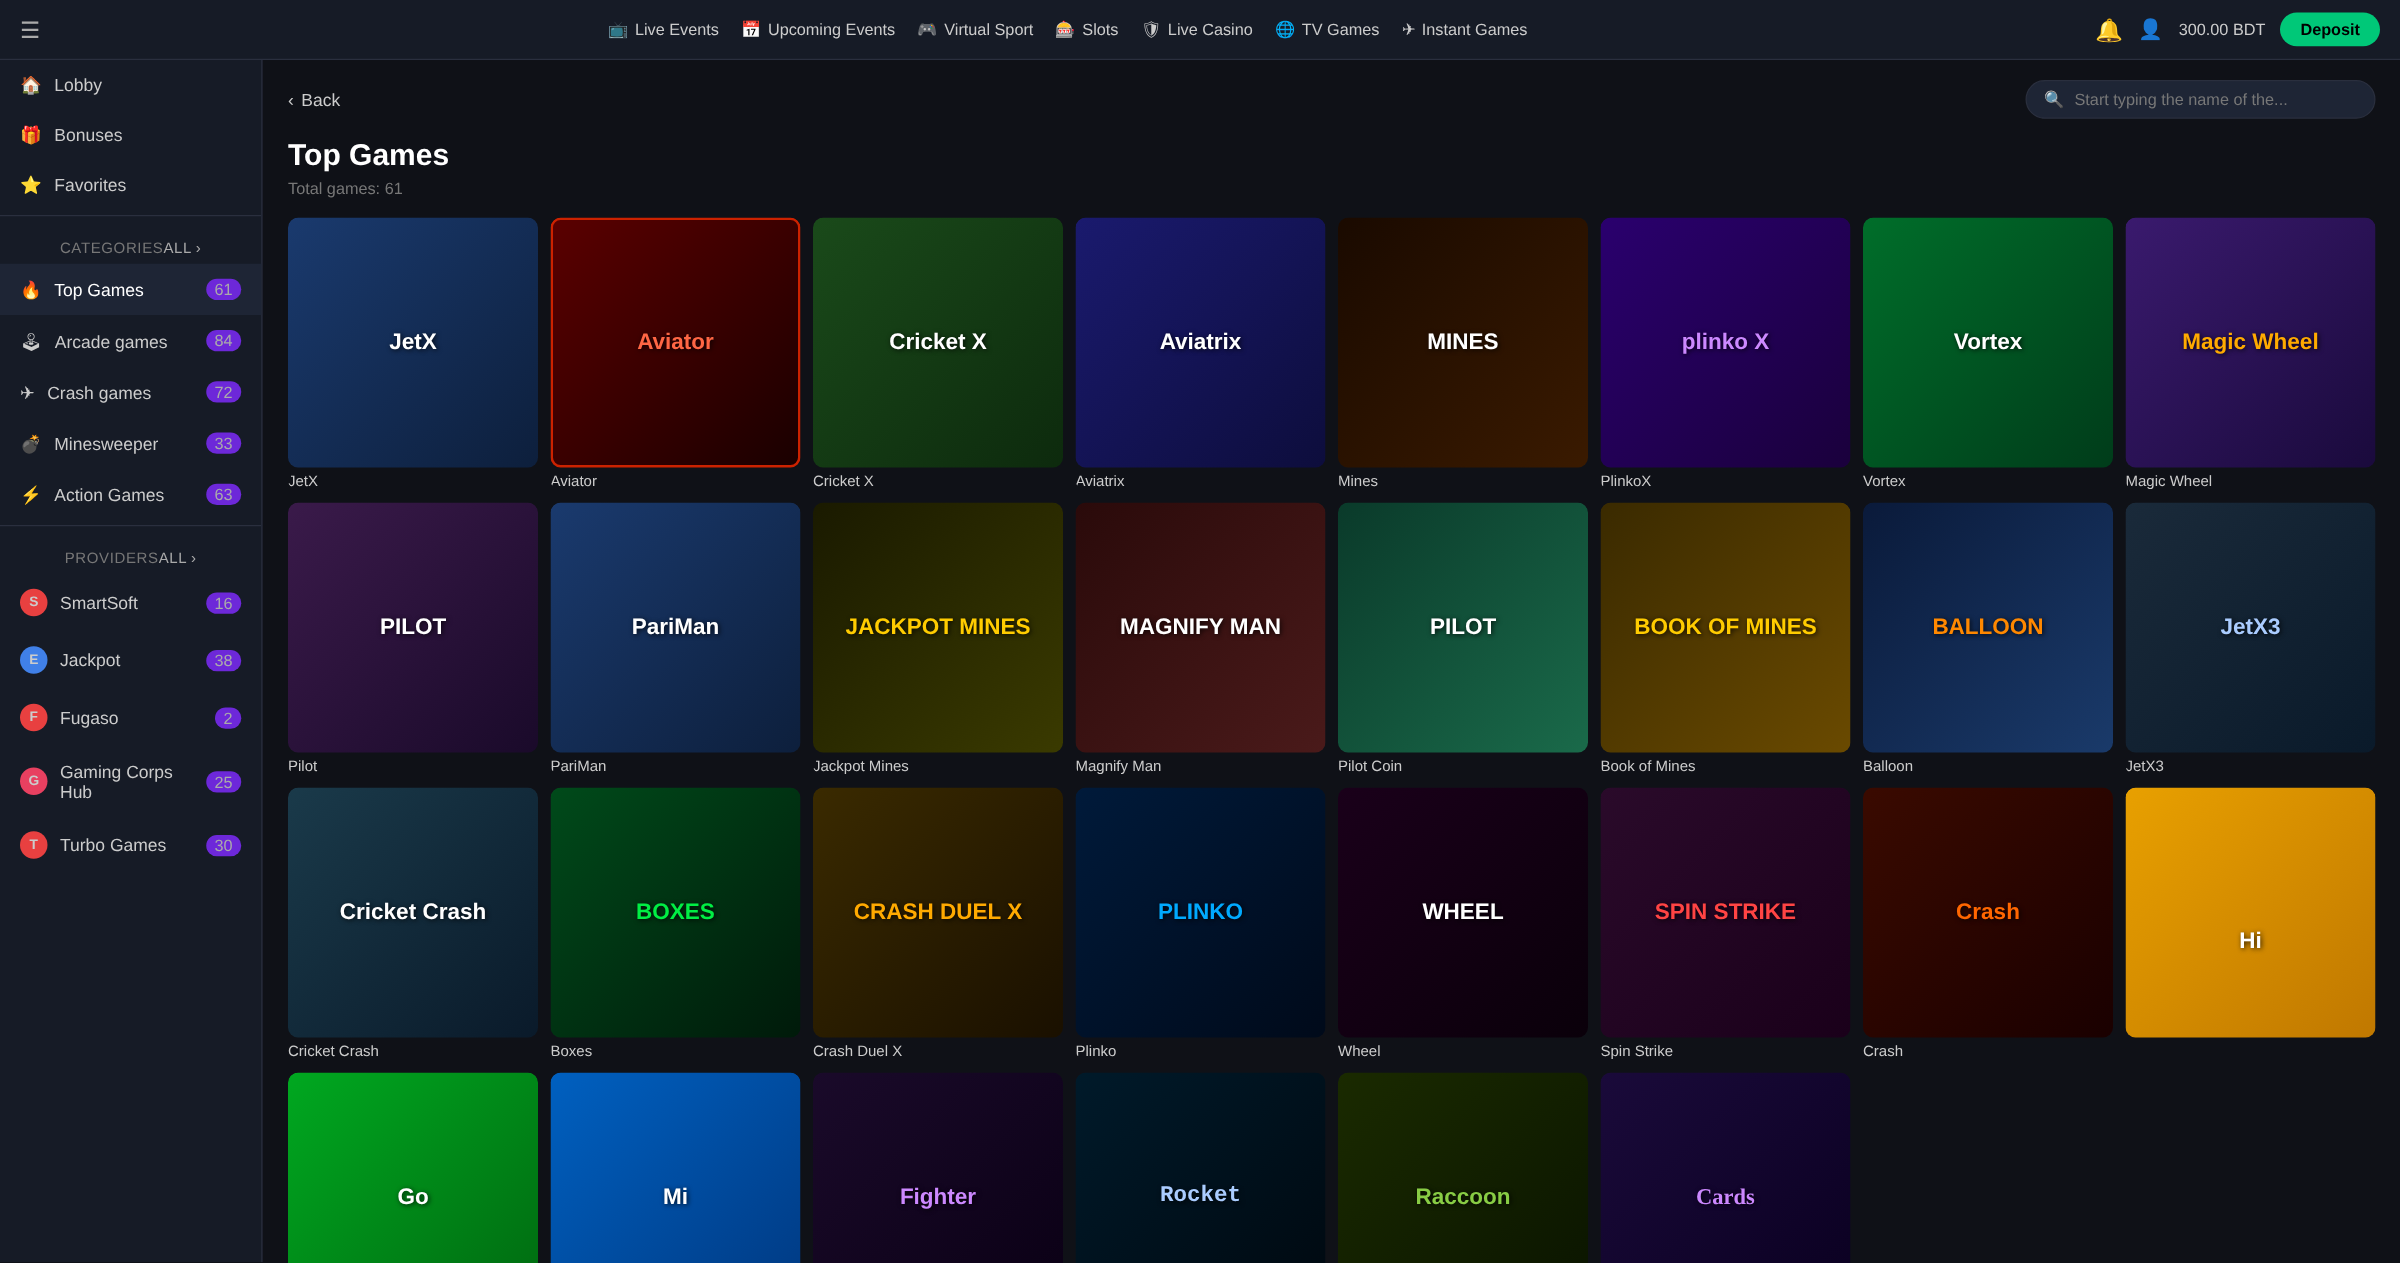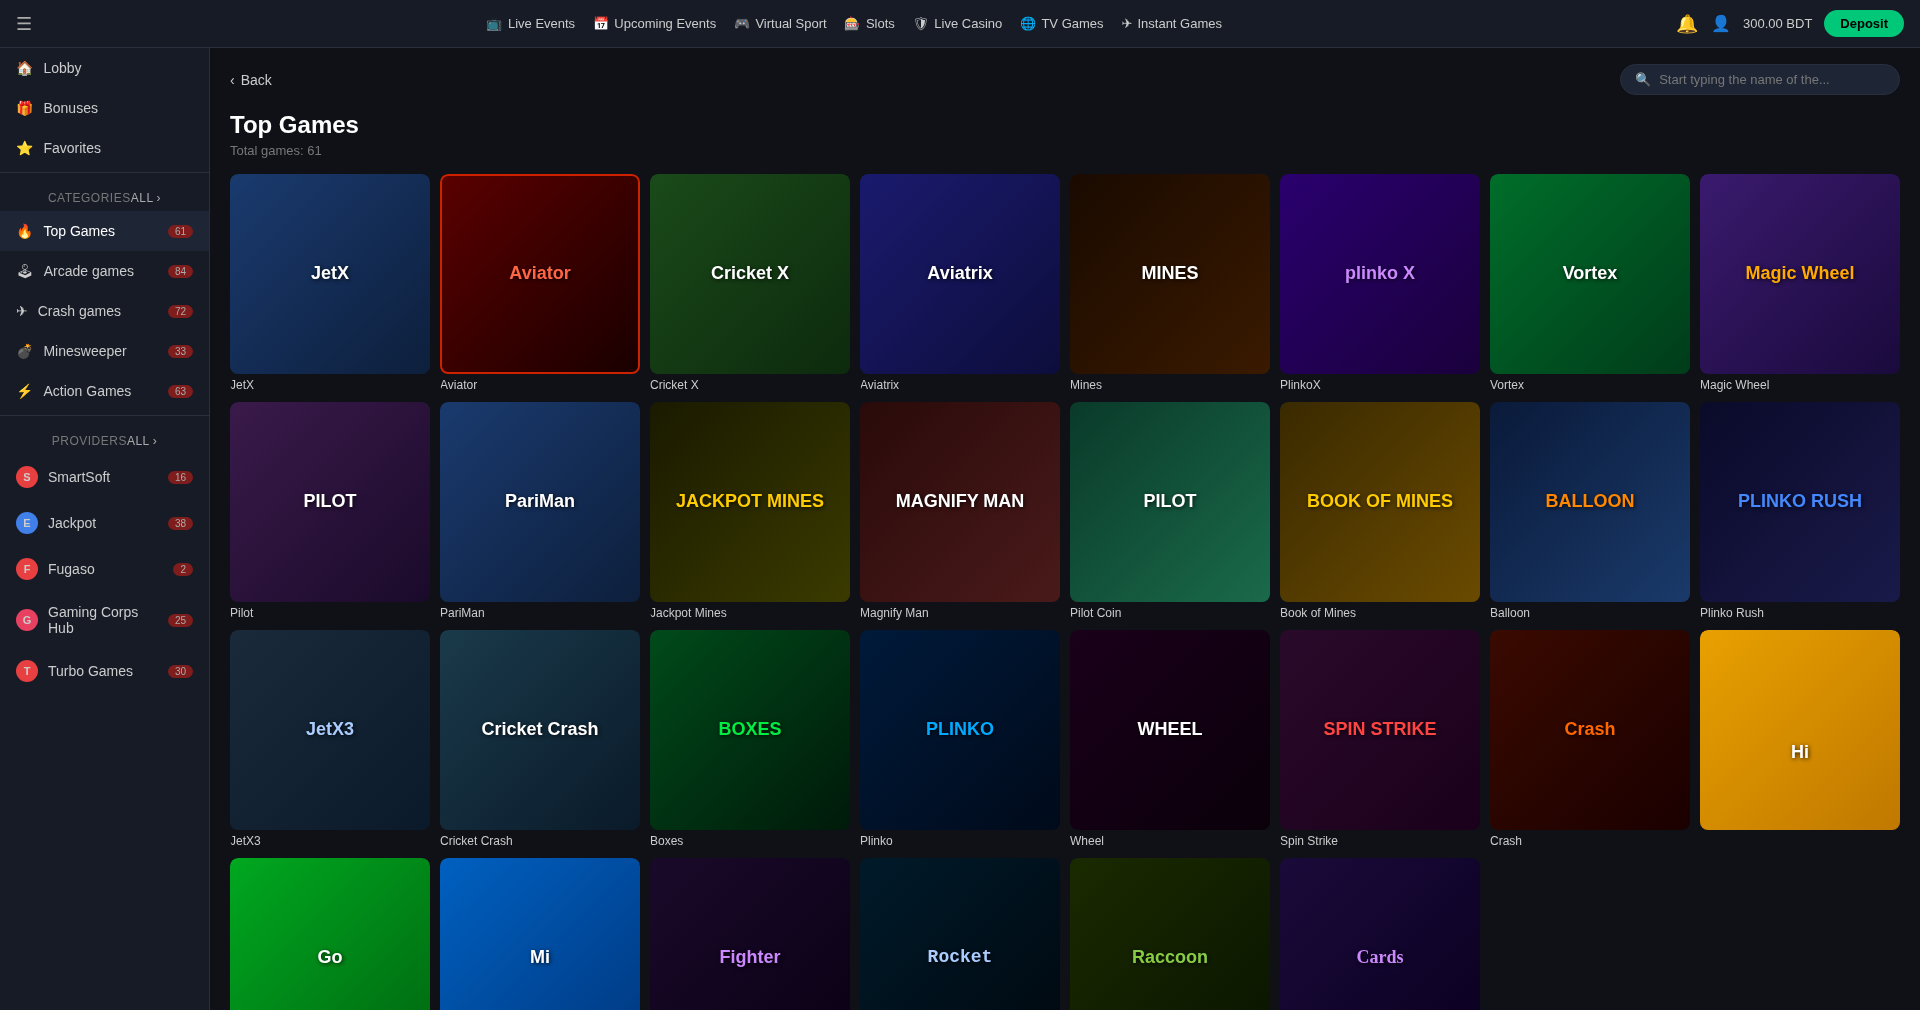--- a/index.html
+++ b/index.html
@@ -89,23 +89,23 @@
       color: #ccc;
       cursor: pointer;
       font-size: 14px;
     }
     .sidebar-item.active {
       background: #1e2535;
       color: #fff;
     }
     .sidebar-item .badge {
       margin-left: auto;
-      background: #7f1d1d;
+      background: #6d28d9;
       color: #aaa;
-      font-size: 10px;
+      font-size: 13px;
       border-radius: 10px;
       padding: 1px 7px;
     }
     .sidebar-section-title {
       padding: 14px 16px 6px;
       font-size: 12px;
       color: #777;
       text-transform: uppercase;
       letter-spacing: 0.5px;
       display: flex;
@@ -496,42 +496,42 @@
           </div>
           <div class="game-name">Book of Mines</div>
         </div>
         <div class="game-card">
           <div class="game-thumb game-balloon">
             <div class="game-thumb-text" style="color: rgb(255, 136, 0);">BALLOON</div>
           </div>
           <div class="game-name">Balloon</div>
         </div>
         <div class="game-card">
-          <div class="game-thumb game-plinkrush">
-            <div class="game-thumb-text" style="color: rgb(68, 136, 255);">PLINKO RUSH</div>
-          </div>
-          <div class="game-name">Plinko Rush</div>
-        </div>
-        <div class="game-card">
           <div class="game-thumb game-jetx3">
             <div class="game-thumb-text" style="color: rgb(170, 204, 255);">JetX3</div>
           </div>
           <div class="game-name">JetX3</div>
         </div>
         <div class="game-card">
           <div class="game-thumb game-cricketcrash">
             <div class="game-thumb-text" style="color: rgb(255, 255, 255);">Cricket Crash</div>
           </div>
           <div class="game-name">Cricket Crash</div>
         </div>
         <div class="game-card">
           <div class="game-thumb game-boxes">
             <div class="game-thumb-text" style="color: rgb(0, 238, 68);">BOXES</div>
           </div>
           <div class="game-name">Boxes</div>
+        </div>
+        <div class="game-card">
+          <div class="game-thumb game-crashduelx">
+            <div class="game-thumb-text" style="color: rgb(255, 170, 0);">CRASH DUEL X</div>
+          </div>
+          <div class="game-name">Crash Duel X</div>
         </div>
         <div class="game-card">
           <div class="game-thumb game-plinko">
             <div class="game-thumb-text" style="color: rgb(0, 170, 255);">PLINKO</div>
           </div>
           <div class="game-name">Plinko</div>
         </div>
         <div class="game-card">
           <div class="game-thumb game-wheel">
             <div class="game-thumb-text" style="color: rgb(255, 255, 255);">WHEEL</div>

